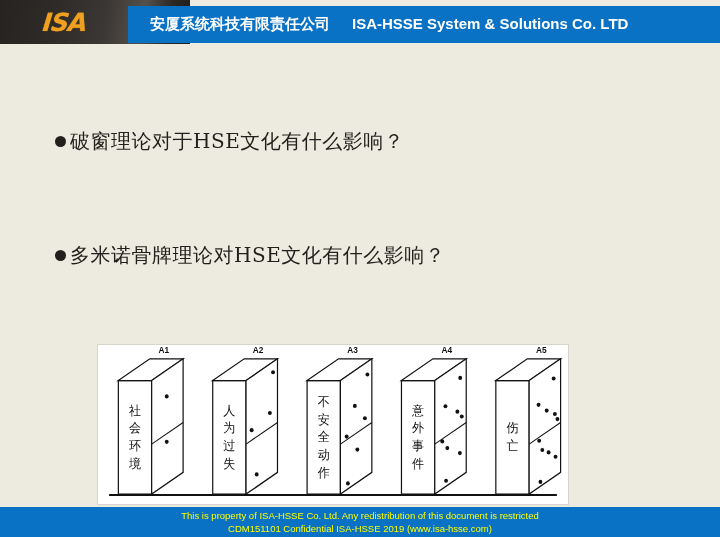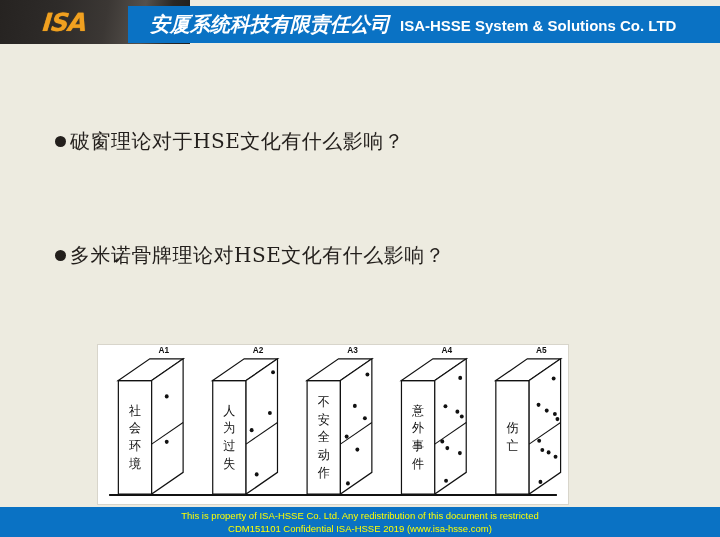--- a/index.html
+++ b/index.html
@@ -63,27 +63,26 @@
   .header-title {
     color: #ffffff;
     font-size: 15.5px;
     font-weight: bold;
     white-space: nowrap;
     margin-left: 22px;
     letter-spacing: 0px;
   }
   .header-title .cn {
     font-family: "DejaVu Sans", sans-serif;
-    font-size: 20px;
-    font-style: italic;
+    font-size: 15px;
   }
   .header-title .en {
     font-family: "Liberation Sans", sans-serif;
     font-size: 15px;
-    margin-left: 10px;
+    margin-left: 22px;
     text-align: center;
   }
 
   
   .content {
     position: absolute;
     left: 0;
     top: 44px;
     width: 720px;
     height: 461px;

